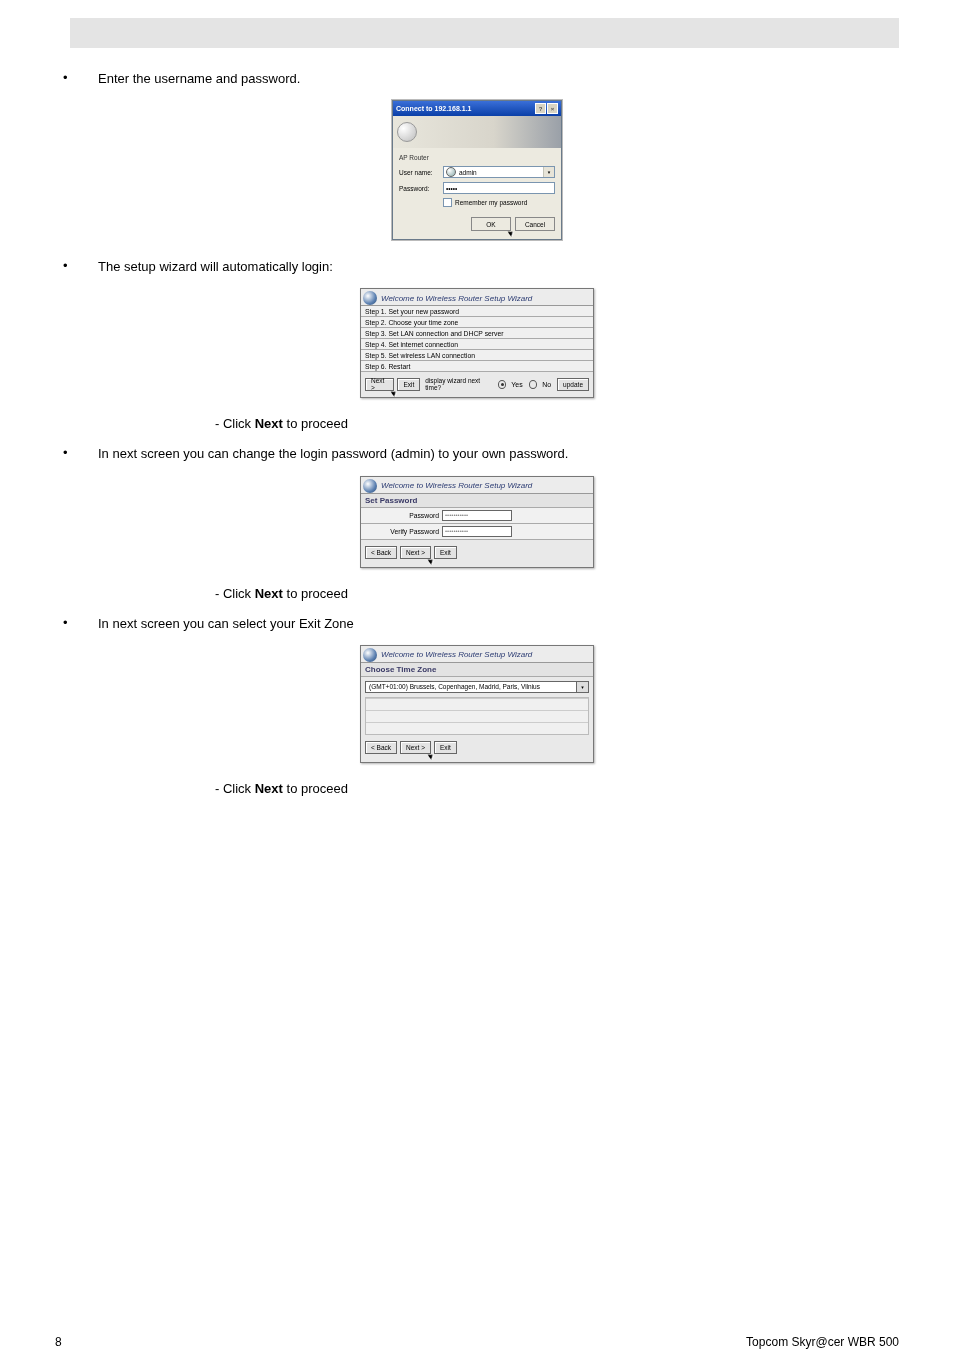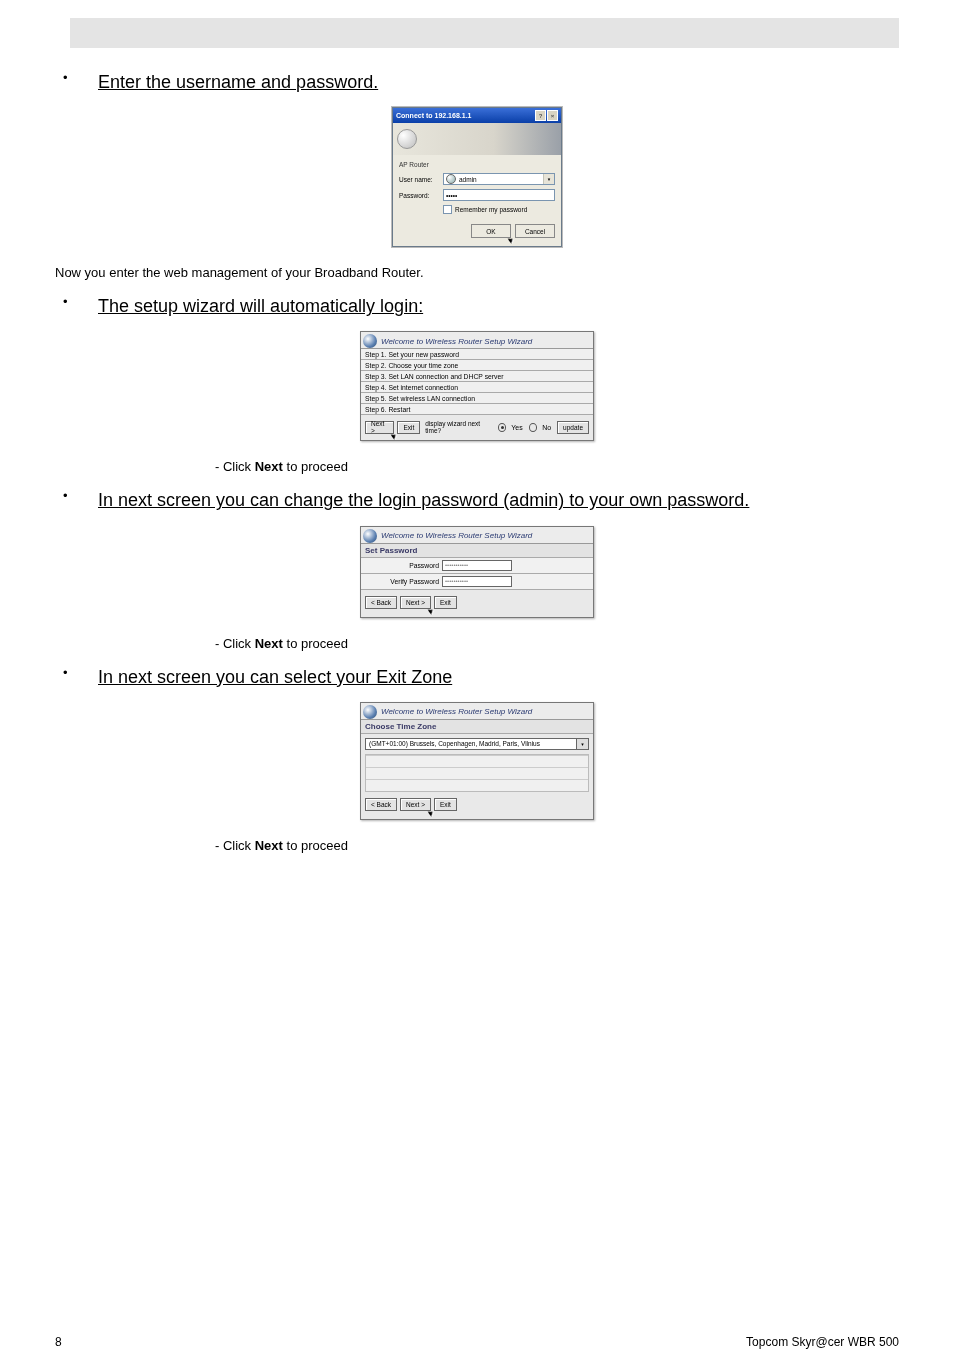--- a/index.html
+++ b/index.html
@@ -17,21 +17,21 @@
     position: relative;
     min-height: 1351px;
   }
   .grey-bar {
     height: 30px;
     background: #e4e4e4;
     margin: 18px 0 22px 15px;
   }
   .bullet-row { display: flex; margin-bottom: 10px; }
   .bullet-dot { width: 35px; text-align: left; padding-left: 8px; font-size: 13px; }
-  .bullet-text { flex: 1; font-size: 18px; line-height: 1.4; text-decoration: underline; }
+  .bullet-text { flex: 1; font-size: 13px; line-height: 1.4; }
   .centered-fig { display: flex; justify-content: center; margin: 12px 0 18px 0; }
   .indent-line { margin-left: 160px; font-size: 13px; margin-top: 4px; margin-bottom: 14px; }
   .body-line { font-size: 13px; margin-left: 0; margin-bottom: 14px; }
   strong { font-weight: bold; }
 
   
   .xp-dialog {
     width: 168px;
     border: 1px solid #6a7a8a;
     font-size: 7px;
@@ -208,21 +208,20 @@
         </div>
         <div class="xp-btn-row">
           <div class="xp-btn cursor">OK</div>
           <div class="xp-btn">Cancel</div>
         </div>
       </div>
     </div>
   </div>
 
 
-  <div class="body-line">Now you enter the web management of your Broadband Router.</div>
 
   <div class="bullet-row">
     <div class="bullet-dot">•</div>
     <div class="bullet-text">The setup wizard will automatically login:</div>
   </div>
 
   <div class="centered-fig">
     <div class="wiz">
       <div class="wiz-title-row">
         <div class="wiz-logo"></div>

